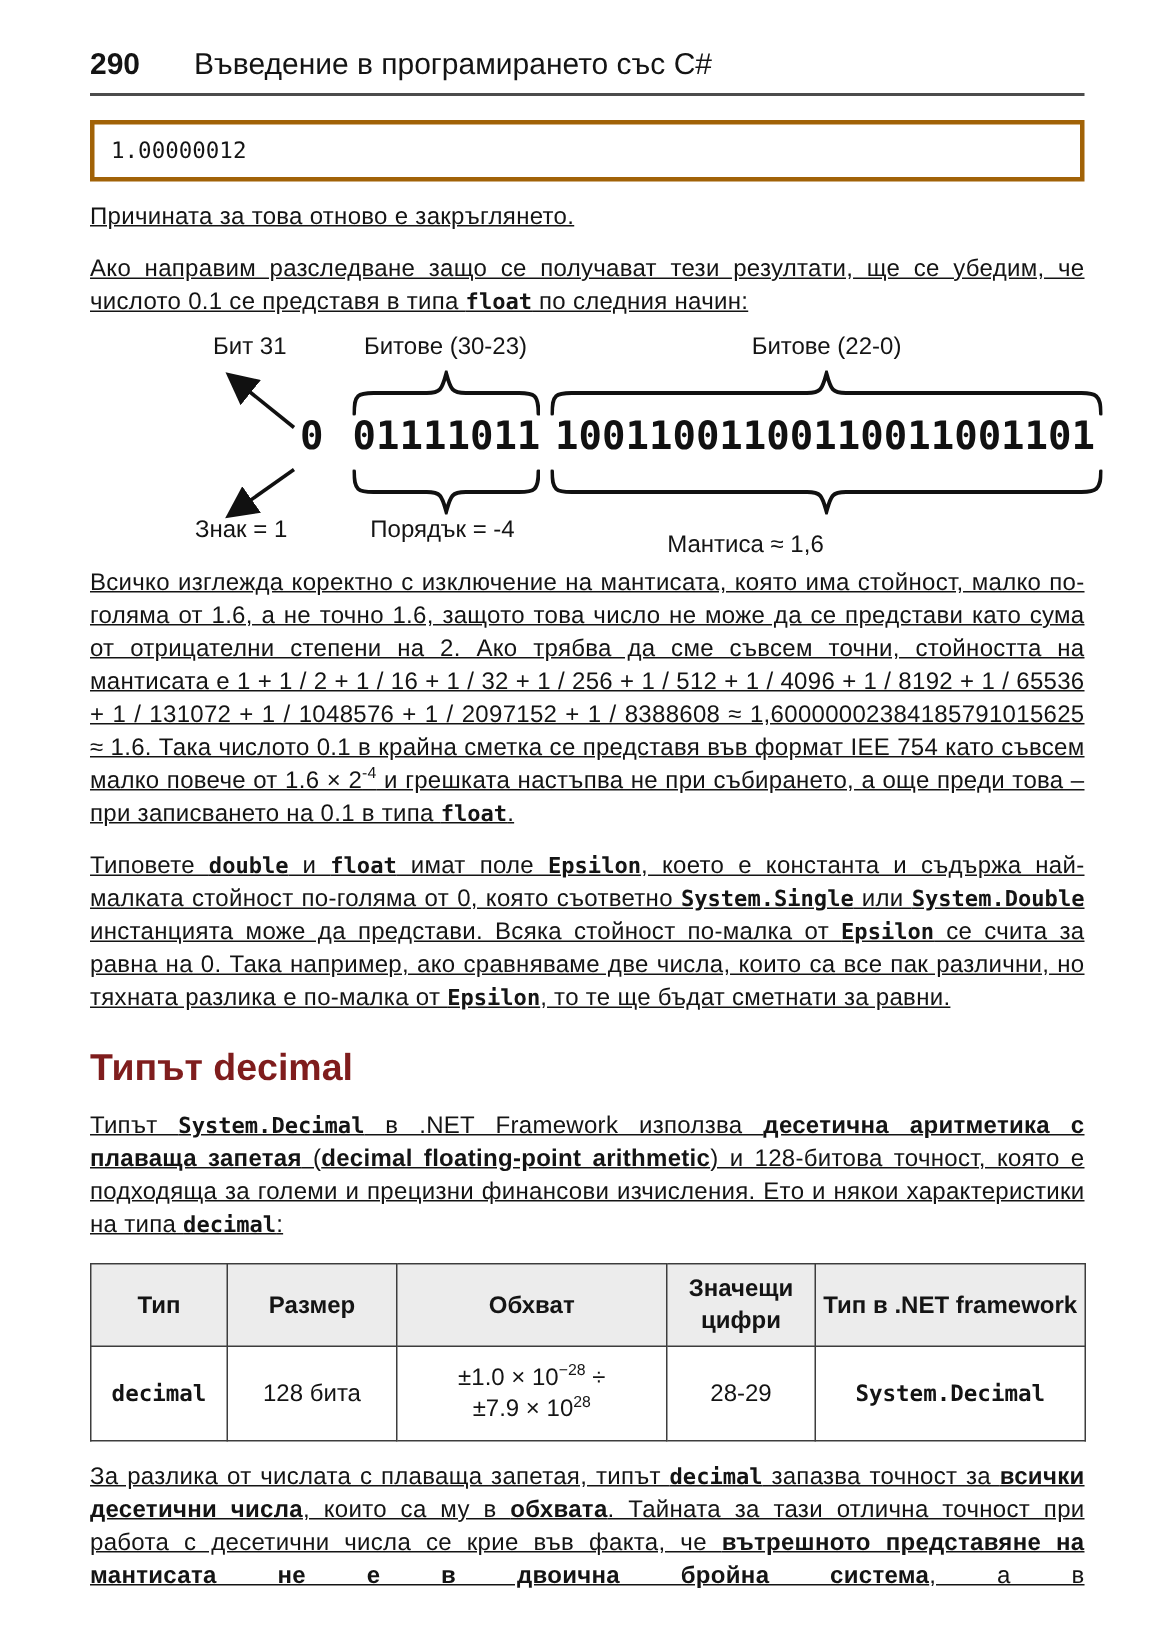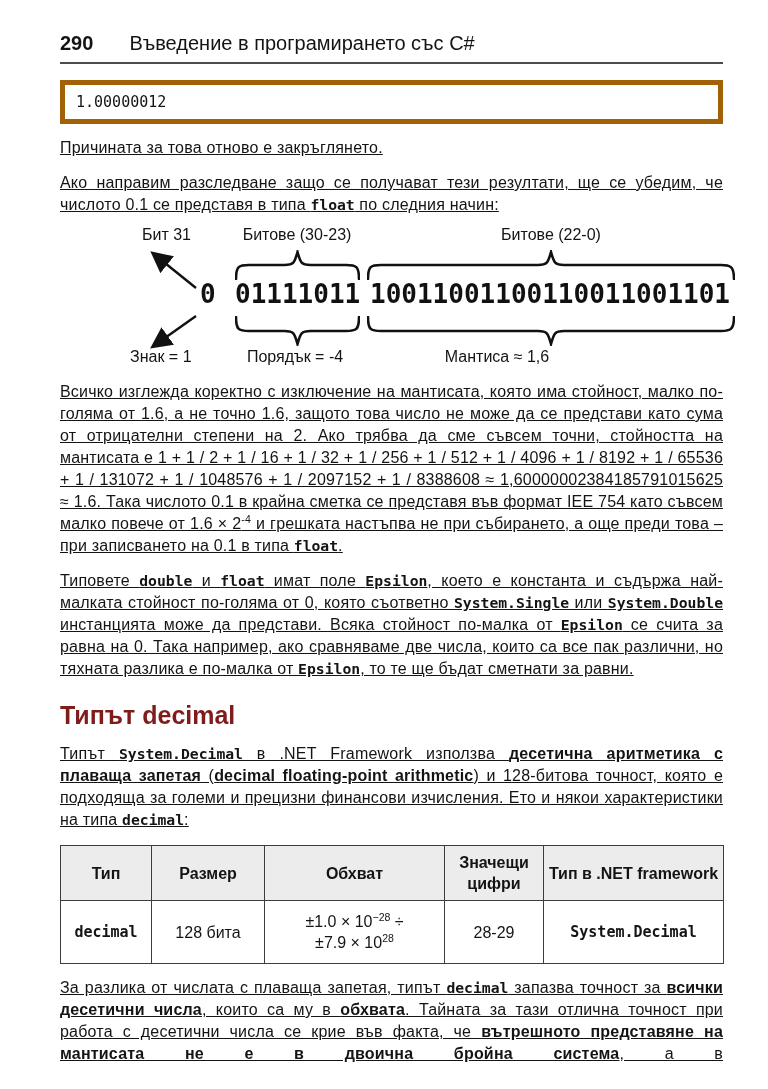--- a/index.html
+++ b/index.html
@@ -12,21 +12,21 @@
   .page { padding:32px 45px 0 60px; width:768px; height:1089px; overflow:hidden; }
 
   
   .pg-header { display:flex; align-items:flex-end; font-size:20px; }
   .pg-num { font-weight:bold; }
   .pg-title { margin-left:36px; }
   .header-rule { border-bottom:2px solid #4c4c4c; margin-top:7px; }
 
   
   .code-box {
-    margin-top:16px; border:5px solid #a16207;
+    margin-top:16px; border:3px solid #a16207;
     padding:8px 11px; background:#fff;
   }
   .code-box code, code, .seg-c {
     font-family:"DejaVu Sans Mono","Liberation Mono", monospace;
   }
   .code-box code { font-size:15px; color:#141414; }
 
   
   p.body-par {
     margin-top:13px; font-size:16px; line-height:22px;
@@ -117,21 +117,21 @@
         <marker id="ah" markerWidth="9" markerHeight="9" refX="6.5" refY="4.5" orient="auto">
           <polygon points="0,0 9,4.5 0,9" fill="#111"></polygon>
         </marker>
       </defs>
       <line x1="101" y1="62" x2="60" y2="29" stroke="#111" stroke-width="2.4" marker-end="url(#ah)"></line>
       <line x1="101" y1="90" x2="60" y2="119" stroke="#111" stroke-width="2.4" marker-end="url(#ah)"></line>
     </svg>
 
     <span class="dg-label" style="left:35px; top:122px;">Знак = 1</span>
     <span class="dg-label dg-center" style="left:200px; top:122px;">Порядък = -4</span>
-    <span class="dg-label dg-center" style="left:402px; top:122px;">Мантиса ≈ 1,6</span>
+    <span class="dg-label dg-center" style="left:402px; top:132px;">Мантиса ≈ 1,6</span>
   </div>
 
   <p class="body-par"><span class="seg-n">Всичко изглежда коректно с изключение на мантисата, която има стойност, малко по-голяма от 1.6, а не точно 1.6, защото това число не може да се представи като сума от отрицателни степени на 2. Ако трябва да сме съвсем точни, стойността на мантисата е 1 + 1 / 2 + 1 / 16 + 1 / 32 + 1 / 256 + 1 / 512 + 1 / 4096 + 1 / 8192 + 1 / 65536 + 1 / 131072 + 1 / 1048576 + 1 / 2097152 + 1 / 8388608 ≈ 1,60000002384185791015625 ≈ 1.6. Така числото 0.1 в крайна сметка се представя във формат IEE 754 като съвсем малко повече от 1.6 × 2</span><sup class="seg-sup">-4</sup><span class="seg-n"> и грешката настъпва не при събирането, а още преди това – при записването на 0.1 в типа </span><code class="seg-c">float</code><span class="seg-n">.</span></p>
 
   <p class="body-par"><span class="seg-n">Типовете </span><code class="seg-c">double</code><span class="seg-n"> и </span><code class="seg-c">float</code><span class="seg-n"> имат поле </span><code class="seg-c">Epsilon</code><span class="seg-n">, което е константа и съдържа най-малката стойност по-голяма от 0, която съответно </span><code class="seg-c">System.Single</code><span class="seg-n"> или </span><code class="seg-c">System.Double</code><span class="seg-n"> инстанцията може да представи. Всяка стойност по-малка от </span><code class="seg-c">Epsilon</code><span class="seg-n"> се счита за равна на 0. Така например, ако сравняваме две числа, които са все пак различни, но тяхната разлика е по-малка от </span><code class="seg-c">Epsilon</code><span class="seg-n">, то те ще бъдат сметнати за равни.</span></p>
 
   <h1 class="section-heading">Типът decimal</h1>
 
   <p class="body-par"><span class="seg-n">Типът </span><code class="seg-c">System.Decimal</code><span class="seg-n"> в .NET Framework използва </span><strong class="seg-b">десетична аритметика с плаваща запетая</strong><span class="seg-n"> (</span><strong class="seg-b">decimal floating-point arithmetic</strong><span class="seg-n">) и 128-битова точност, която е подходяща за големи и прецизни финансови изчисления. Ето и някои характеристики на типа </span><code class="seg-c">decimal</code><span class="seg-n">:</span></p>
 

